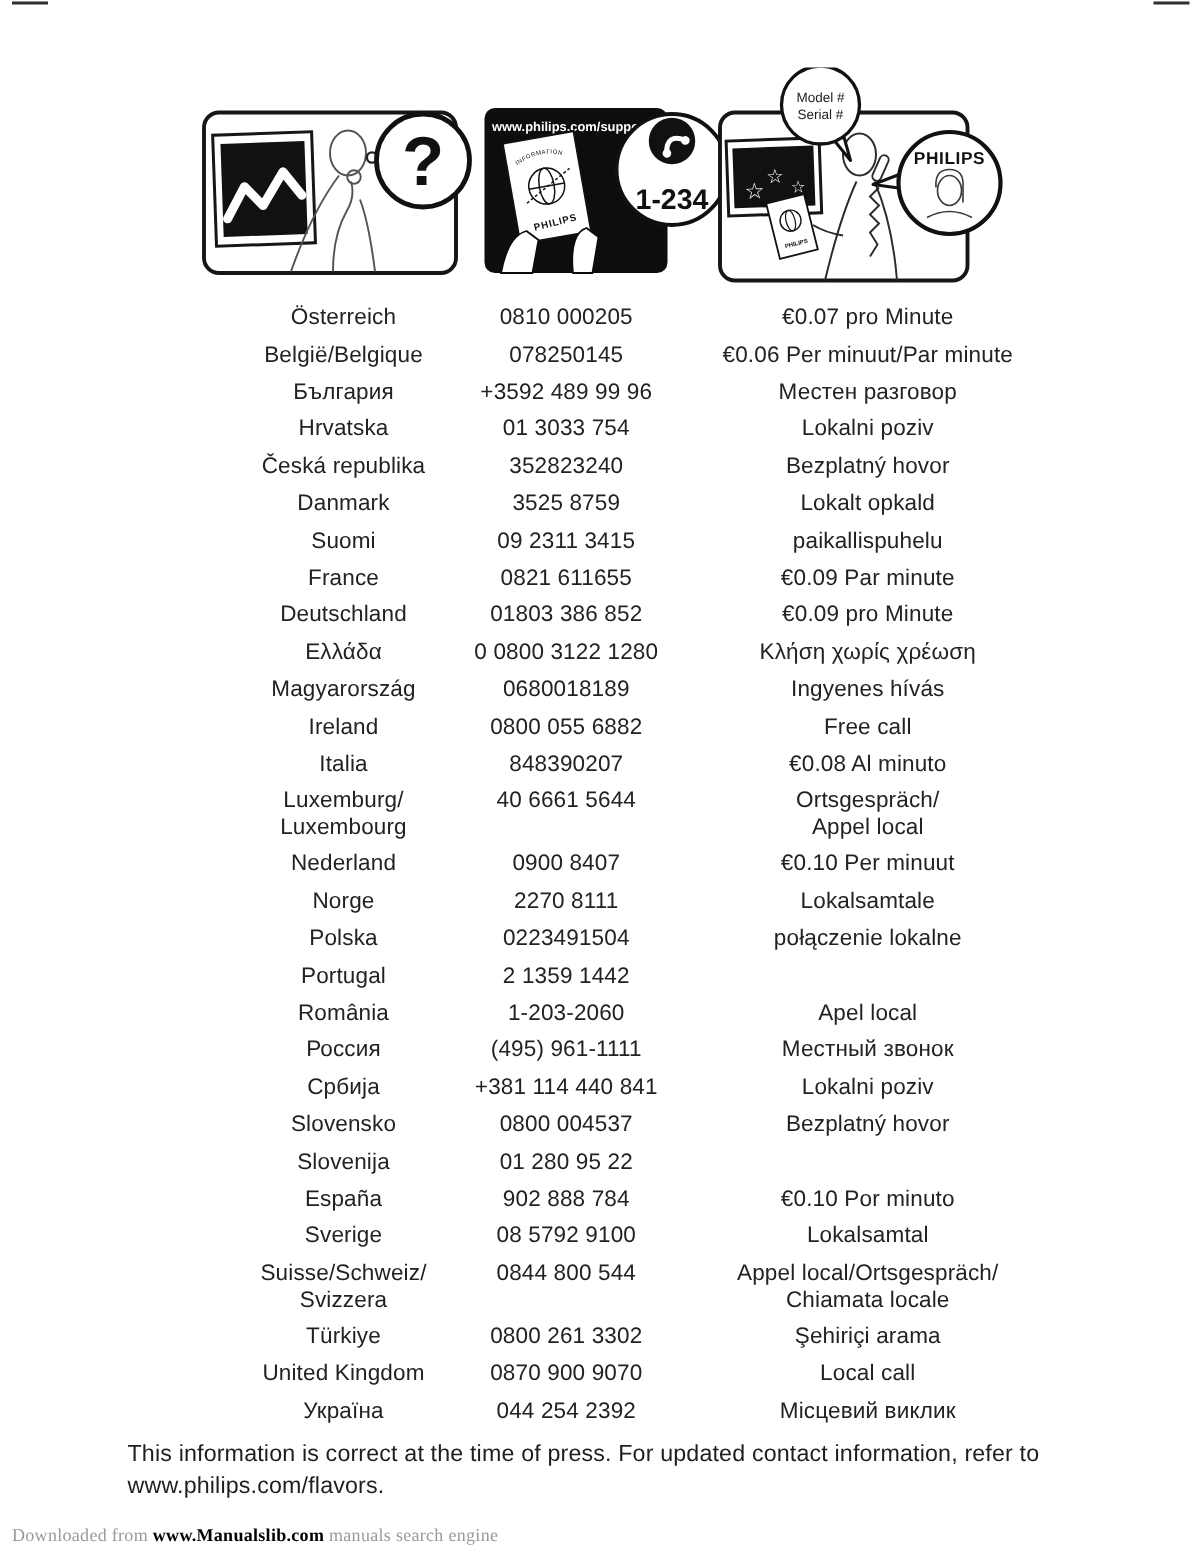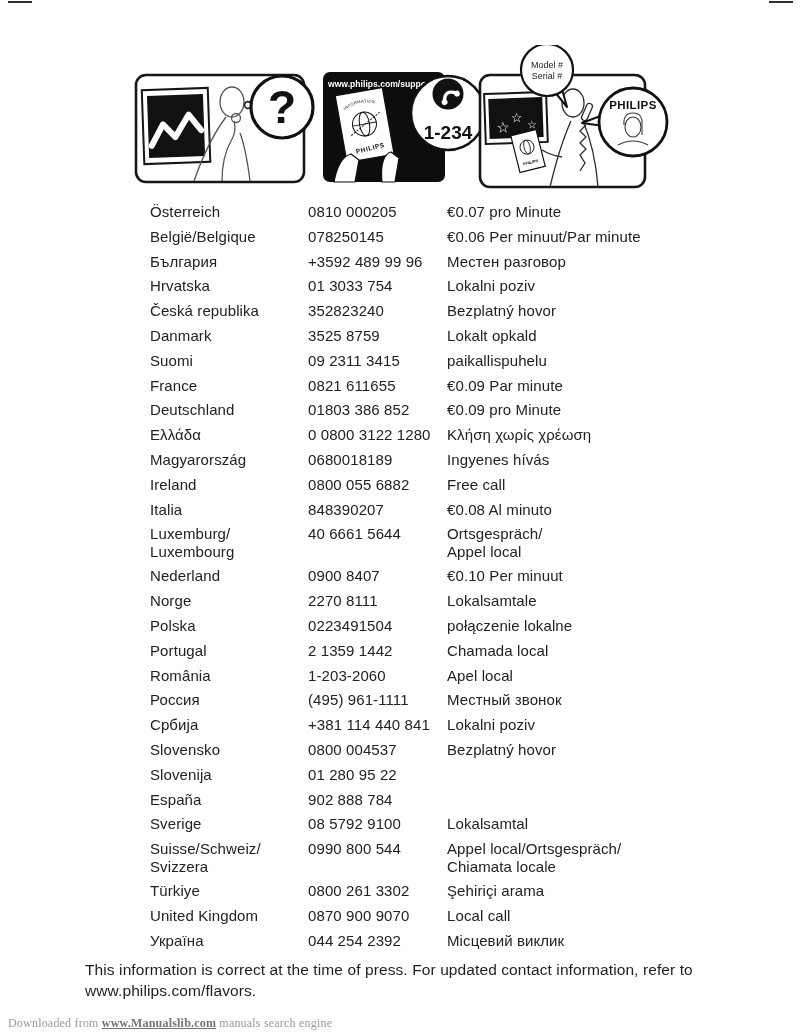--- a/index.html
+++ b/index.html
@@ -8,33 +8,33 @@
     font-family:"Liberation Sans",sans-serif;color:#222;overflow:hidden;
   }
   .crop-mark{position:absolute;top:1px;height:2px;width:24px;background:#2f2f2f;}
   .crop-mark.left{left:8px;}
   .crop-mark.right{left:769px;}
 
   .illustrations{position:absolute;left:130px;top:45px;width:550px;height:150px;}
   .illustrations text{font-family:"Liberation Sans",sans-serif;}
 
   .phone-table{position:absolute;left:150px;top:203px;width:560px;}
-  .row{display:grid;grid-template-columns:158px 139px 1fr;align-items:start;margin-bottom:7.5px;}
+  .row{display:grid;grid-template-columns:158px 139px 1fr;align-items:start;margin-bottom:7.5px;text-align:center;}
   .cell{font-size:15px;line-height:17.3px;white-space:pre-line;color:#222;letter-spacing:.1px;}
 
   .press-note{
     position:absolute;left:85px;top:960px;width:655px;margin:0;
     font-size:15.5px;line-height:20.5px;color:#1e1e1e;white-space:pre-line;letter-spacing:.1px;
   }
 
   .watermark{
     position:absolute;left:8px;top:1016px;
     font-family:"Liberation Serif",serif;font-size:12px;color:#9a9a9a;letter-spacing:.2px;
   }
-  .watermark a{color:#737373;font-weight:bold;text-decoration:underline;cursor:pointer;}
+  .watermark a{color:#000000;font-weight:bold;cursor:pointer;}
 </style>
 </head>
 <body>
 
 <div class="page">
 
   <div class="crop-mark left"></div>
   <div class="crop-mark right"></div>
 
   <svg class="illustrations" viewBox="0 0 550 150">
@@ -230,21 +230,20 @@
         <span class="cell tariff">Lokalsamtale</span>
       </div>
       <div class="row">
         <span class="cell country">Polska</span>
         <span class="cell phone">0223491504</span>
         <span class="cell tariff">połączenie lokalne</span>
       </div>
       <div class="row">
         <span class="cell country">Portugal</span>
         <span class="cell phone">2 1359 1442</span>
-        <span class="cell tariff">Chamada local</span>
       </div>
       <div class="row">
         <span class="cell country">România</span>
         <span class="cell phone">1-203-2060</span>
         <span class="cell tariff">Apel local</span>
       </div>
       <div class="row">
         <span class="cell country">Россия</span>
         <span class="cell phone">(495) 961-1111</span>
         <span class="cell tariff">Местный звонок</span>
@@ -259,30 +258,31 @@
         <span class="cell phone">0800 004537</span>
         <span class="cell tariff">Bezplatný hovor</span>
       </div>
       <div class="row">
         <span class="cell country">Slovenija</span>
         <span class="cell phone">01 280 95 22</span>
       </div>
       <div class="row">
         <span class="cell country">España</span>
         <span class="cell phone">902 888 784</span>
+        <span class="cell tariff">€0.10 Por minuto</span>
       </div>
       <div class="row">
         <span class="cell country">Sverige</span>
         <span class="cell phone">08 5792 9100</span>
         <span class="cell tariff">Lokalsamtal</span>
       </div>
       <div class="row">
         <span class="cell country">Suisse/Schweiz/
 Svizzera</span>
-        <span class="cell phone">0990 800 544</span>
+        <span class="cell phone">0844 800 544</span>
         <span class="cell tariff">Appel local/Ortsgespräch/
 Chiamata locale</span>
       </div>
       <div class="row">
         <span class="cell country">Türkiye</span>
         <span class="cell phone">0800 261 3302</span>
         <span class="cell tariff">Şehiriçi arama</span>
       </div>
       <div class="row">
         <span class="cell country">United Kingdom</span>

